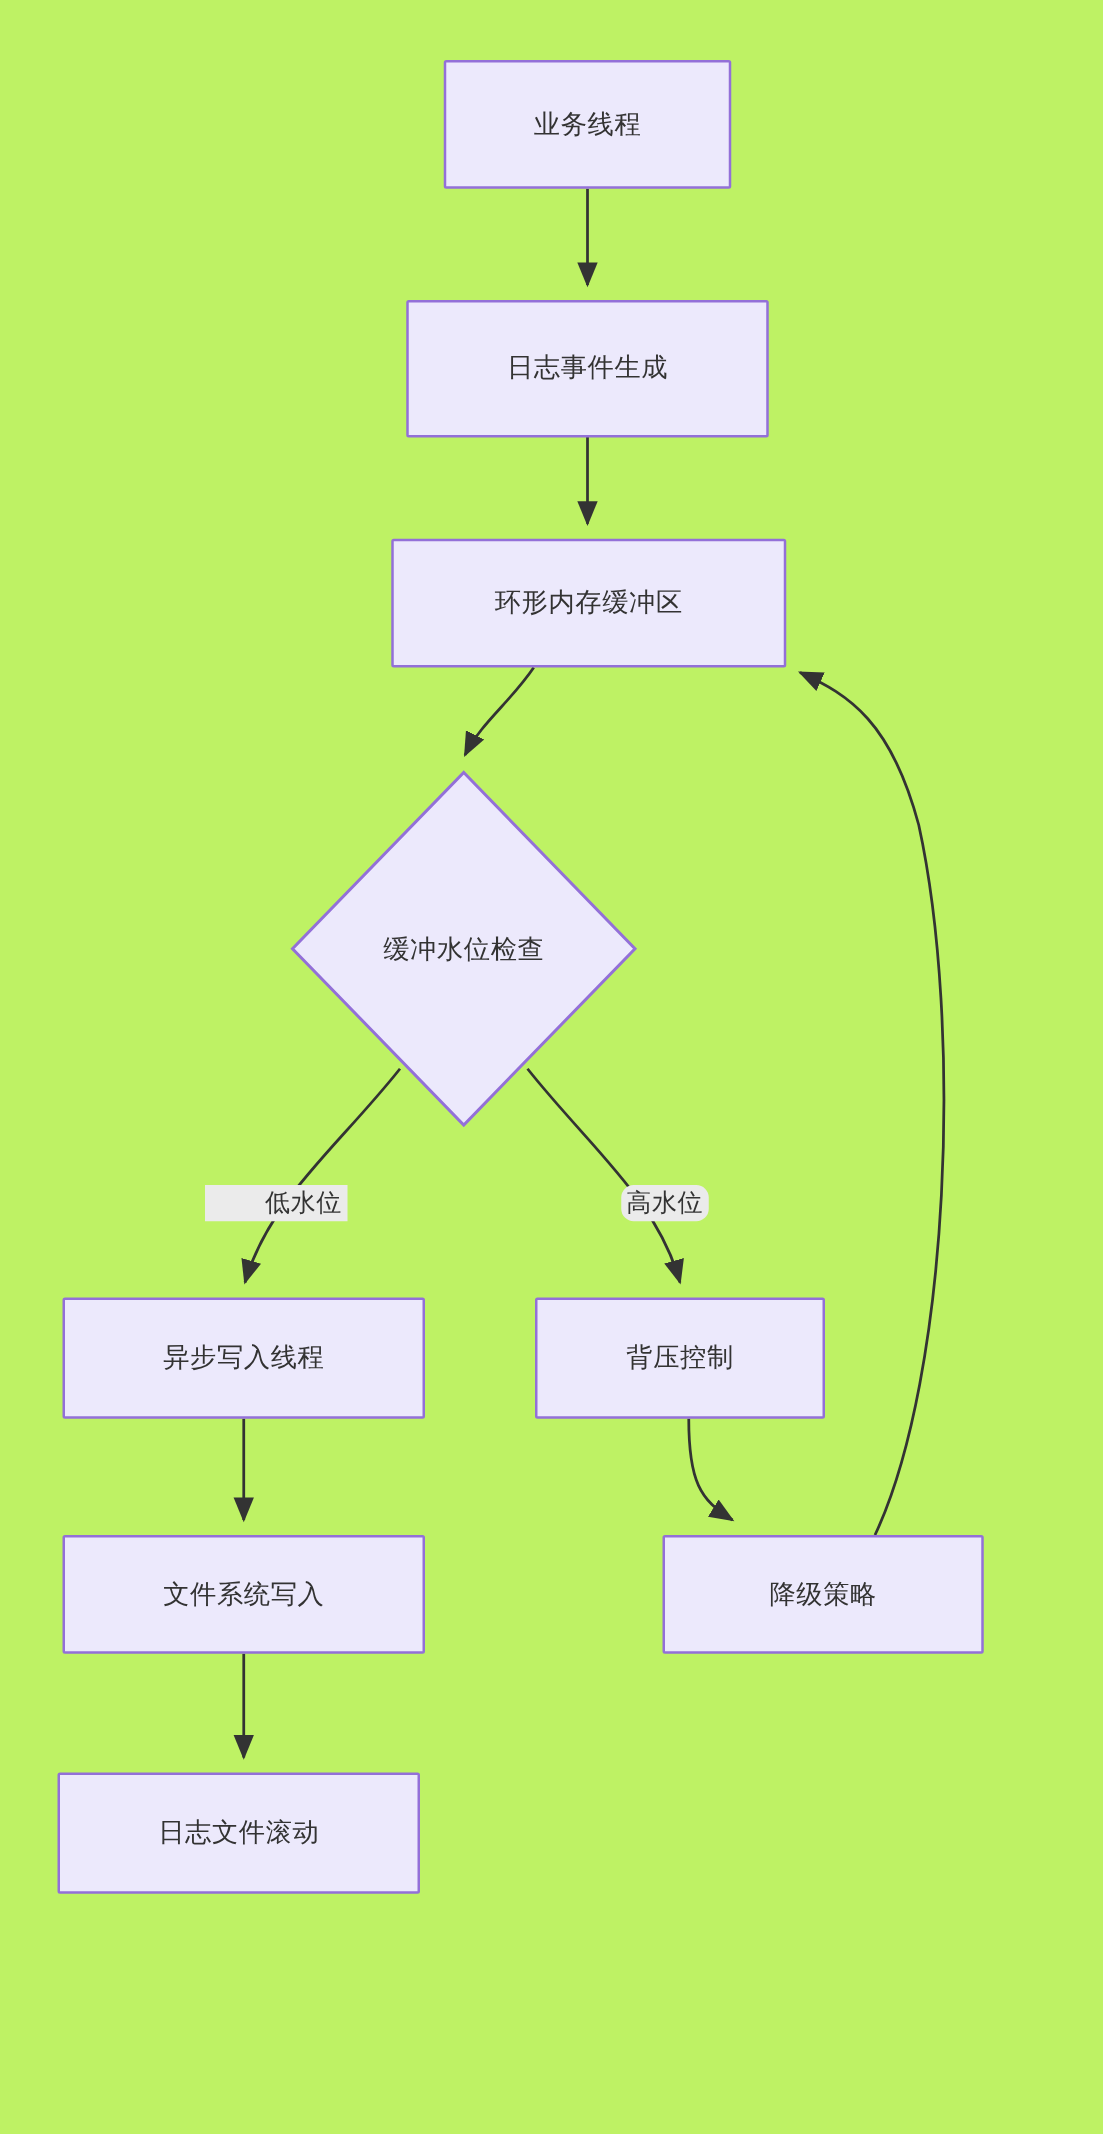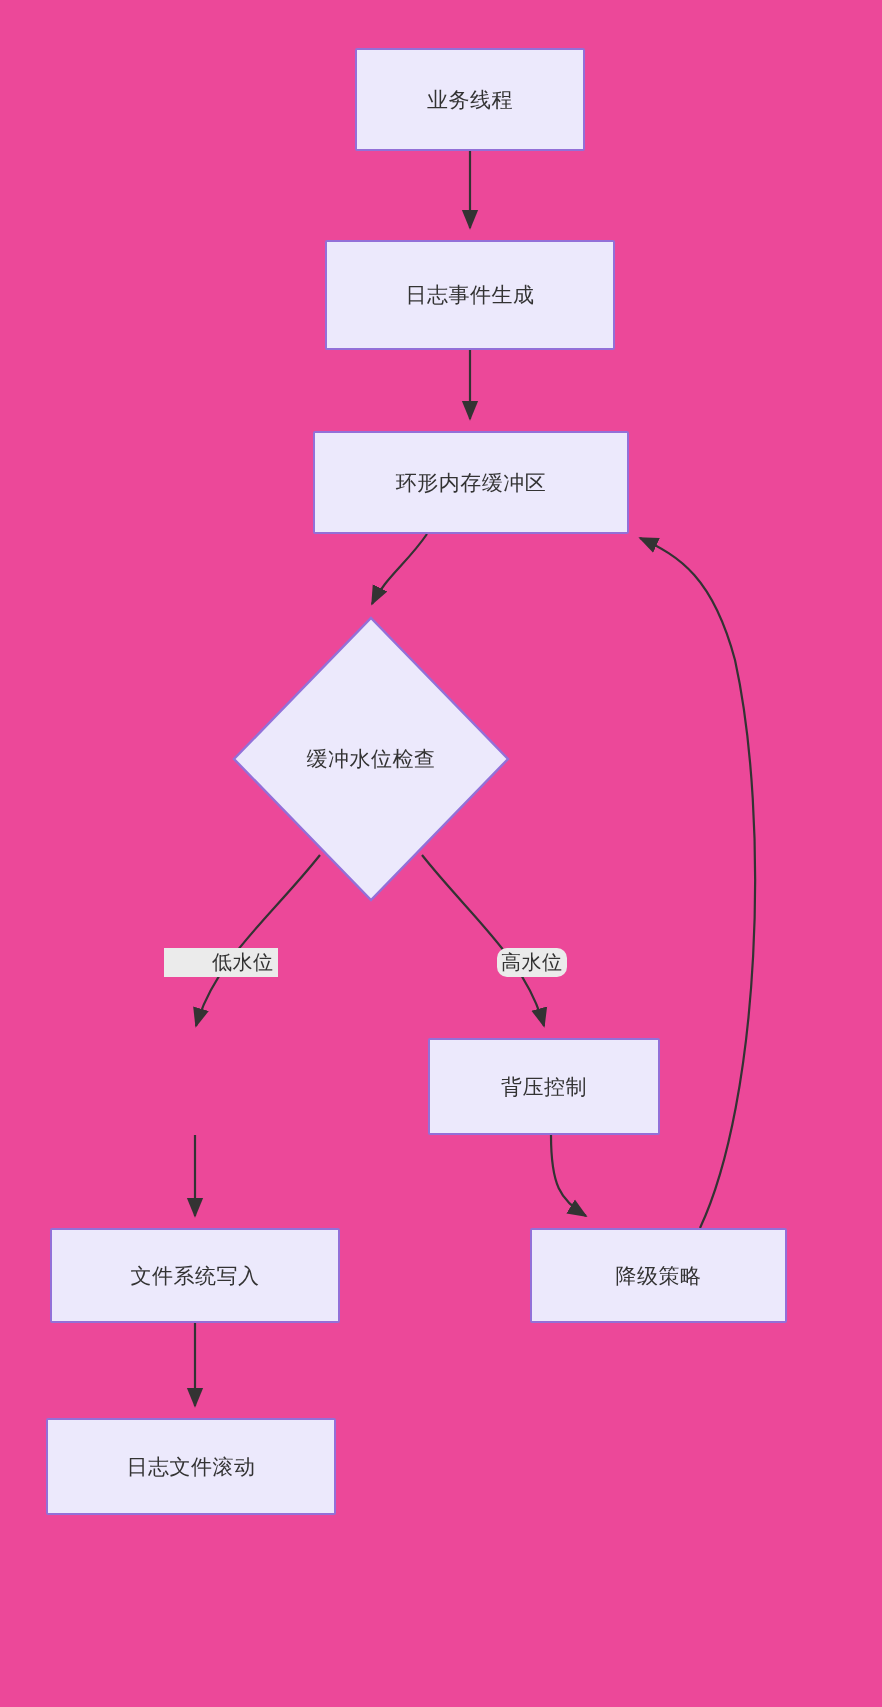--- a/index.html
+++ b/index.html
@@ -7,21 +7,21 @@
     padding: 0;
     background: #ffffff;
   }
   body {
     font-family: "Liberation Sans", "DejaVu Sans", sans-serif;
   }
   #canvas {
     position: relative;
     width: 882px;
     height: 1707px;
-    background: #ec4899;
+    background: #bef264;
     overflow: hidden;
   }
   #edge-layer {
     position: absolute;
     left: 0;
     top: 0;
     width: 882px;
     height: 1707px;
   }
   .node {
@@ -120,20 +120,23 @@
     <span class="node-label">环形内存缓冲区</span>
   </div>
 
   <div class="decision-wrap" style="left:232px; top:616px; width:278px; height:286px;">
     <svg class="decision-shape" viewBox="0 0 278 286" xmlns="http://www.w3.org/2000/svg">
       <polygon points="139,2 276,143 139,284 2,143" fill="#ece9fc" stroke="#9370d8" stroke-width="2.4"></polygon>
     </svg>
     <div class="decision-text">缓冲水位检查</div>
   </div>
 
+  <div class="node" style="left:50px; top:1038px; width:290px; height:97px;">
+    <span class="node-label">异步写入线程</span>
+  </div>
 
   <div class="node" style="left:428px; top:1038px; width:232px; height:97px;">
     <span class="node-label">背压控制</span>
   </div>
 
   <div class="node" style="left:50px; top:1228px; width:290px; height:95px;">
     <span class="node-label">文件系统写入</span>
   </div>
 
   <div class="node" style="left:530px; top:1228px; width:257px; height:95px;">

